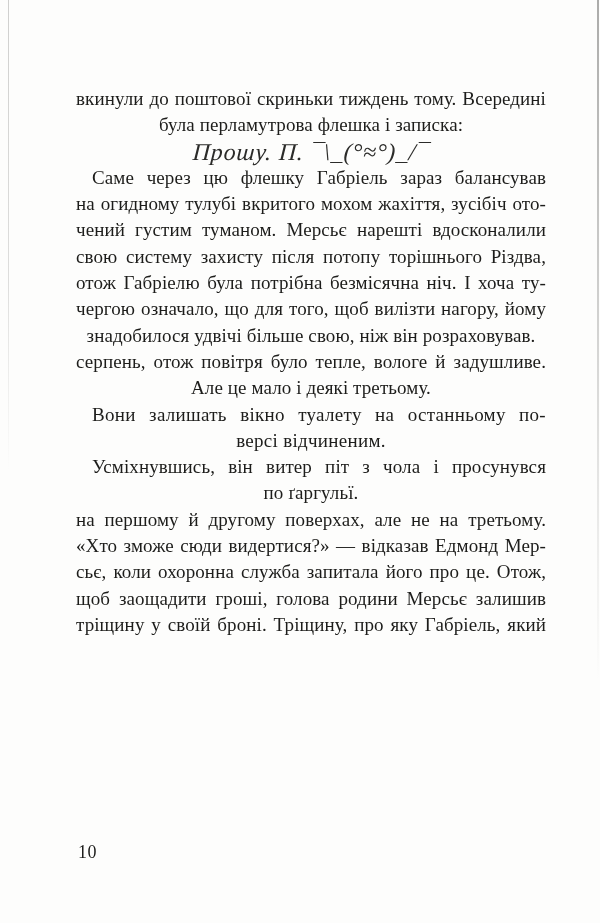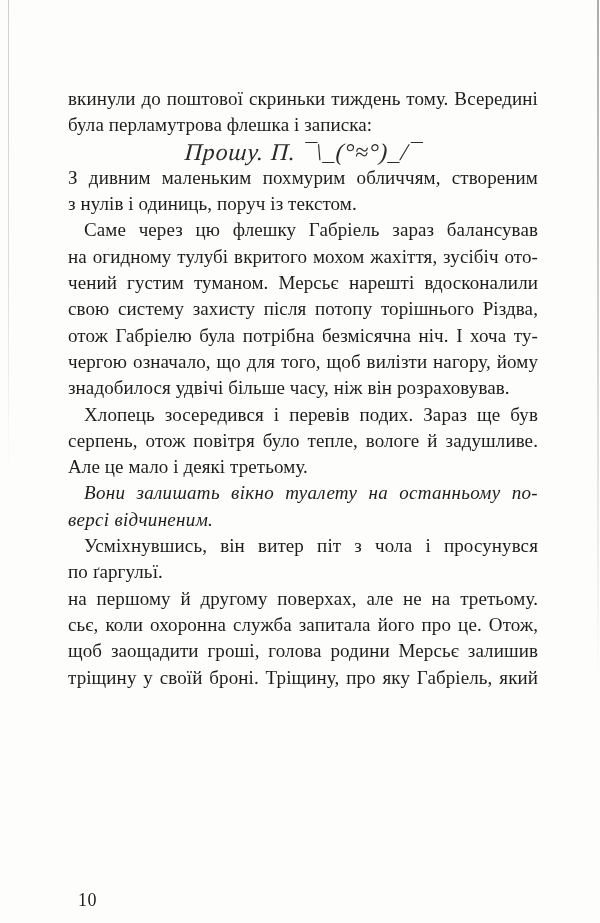--- a/index.html
+++ b/index.html
@@ -34,103 +34,97 @@
     top: 0;
     width: 2px;
     height: 680px;
     background: linear-gradient(to bottom,
       rgba(105,105,103,0.55),
       rgba(105,105,103,0.25) 55%,
       rgba(105,105,103,0) 100%);
   }
   .text-block {
     position: absolute;
-    left: 68px;
+    left: 76px;
     top: 86px;
     width: 470px;
     font-size: 19px;
     line-height: 26.3px;
     letter-spacing: 0.1px;
   }
   .para { margin: 0; }
   .line {
     height: 26.3px;
-    text-align: left;
+    text-align: center;
   }
   .line.jl {
     text-align: justify;
     text-align-last: justify;
   }
   .line.ind { text-indent: 16px; }
   .para.italic .line {
-    font-style: italic;
     letter-spacing: 0.3px;
   }
   .para.script .line {
     text-align: center;
     text-align-last: center;
     font-style: italic;
     font-size: 24px;
     letter-spacing: 0.8px;
     color: #2b2b29;
     transform: skewX(-4deg);
   }
   .page-number {
     position: absolute;
     left: 78px;
     top: 842px;
     font-size: 18px;
     letter-spacing: 0.5px;
     color: #1d1d1b;
-    margin-top: 48px;
   }
 </style>
 </head>
 <body>
 
 <div class="page">
   <div class="edge-left"></div>
   <div class="edge-right"></div>
 
   <main class="text-block" id="text-block">
       <div class="para body">
         <div class="line jl">вкинули до поштової скриньки тиждень тому. Всередині</div>
         <div class="line">була перламутрова флешка і записка:</div>
       </div>
       <div class="para script">
         <div class="line">Прошу. П. ¯\_(°≈°)_/¯</div>
       </div>
       <div class="para body">
-        <div class="line jl">З дивним маленьким похмурим обличчям, створеним</div>
-        <div class="line">з нулів і одиниць, поруч із текстом.</div>
-      </div>
-      <div class="para body">
         <div class="line jl ind">Саме через цю флешку Габріель зараз балансував</div>
         <div class="line jl">на огидному тулубі вкритого мохом жахіття, зусібіч ото-</div>
         <div class="line jl">чений густим туманом. Мерсьє нарешті вдосконалили</div>
         <div class="line jl">свою систему захисту після потопу торішнього Різдва,</div>
         <div class="line jl">отож Габріелю була потрібна безмісячна ніч. І хоча ту-</div>
         <div class="line jl">чергою означало, що для того, щоб вилізти нагору, йому</div>
-        <div class="line">знадобилося удвічі більше часу, ніж він розраховував.</div>
+        <div class="line">знадобилося удвічі більше свою, ніж він розраховував.</div>
       </div>
       <div class="para body">
-        <div class="line jl ind">Хлопець зосередився і перевів подих. Зараз ще був</div>
         <div class="line jl">серпень, отож повітря було тепле, вологе й задушливе.</div>
         <div class="line">Але це мало і деякі третьому.</div>
       </div>
       <div class="para italic">
         <div class="line jl ind">Вони залишать вікно туалету на останньому по-</div>
         <div class="line">версі відчиненим.</div>
       </div>
       <div class="para body">
         <div class="line jl ind">Усміхнувшись, він витер піт з чола і просунувся</div>
         <div class="line">по ґаргульї.</div>
       </div>
       <div class="para body">
         <div class="line jl">на першому й другому поверхах, але не на третьому.</div>
+        <div class="line jl">«Хто зможе сюди видертися?» — відказав Едмонд Мер-</div>
         <div class="line jl">сьє, коли охоронна служба запитала його про це. Отож,</div>
         <div class="line jl">щоб заощадити гроші, голова родини Мерсьє залишив</div>
         <div class="line jl">тріщину у своїй броні. Тріщину, про яку Габріель, який</div>
       </div>
     </main>
 
   <div class="page-number">10</div>
 </div>
 
 </body></html>

